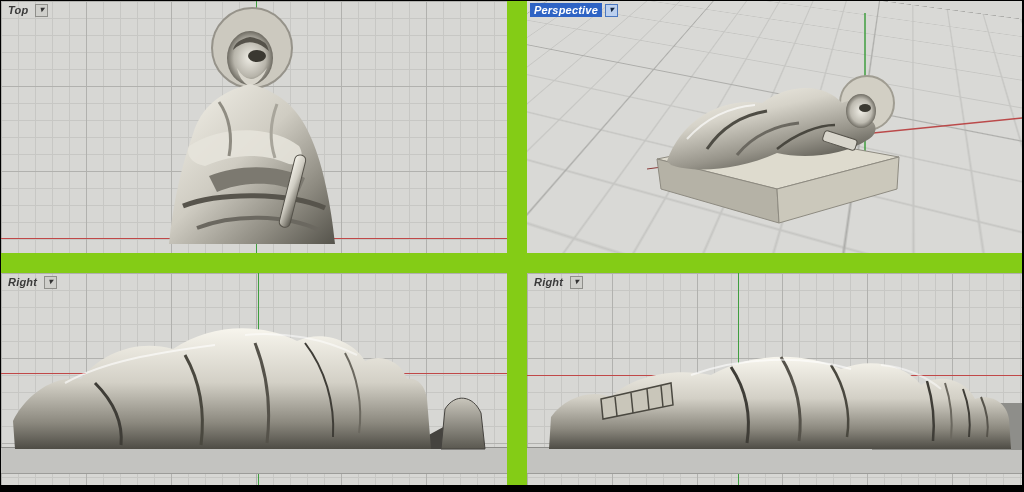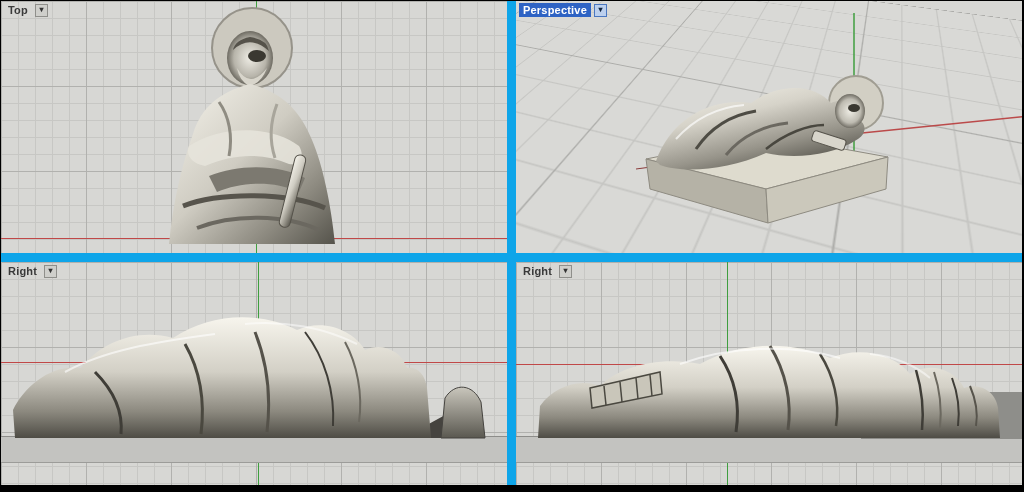--- a/index.html
+++ b/index.html
@@ -4,22 +4,23 @@
 <style>
   * { margin:0; padding:0; box-sizing:border-box; }
   html,body { width:1024px; height:492px; overflow:hidden; background:#000; }
   body { font-family:"Liberation Sans", sans-serif; }
 
   .workspace{
     position:absolute; top:1px; left:1px; right:2px; bottom:7px;
     display:grid;
     grid-template-columns:506px 1fr;
     grid-template-rows:252px 1fr;
-    gap:9px;
-    background:#0ea5e9;
+    gap:20px;
+    background:#84cc16;
+    font-style:italic;
   }
   .viewport{ position:relative; overflow:hidden; background:#d7d7d4; }
 
   
   .grid-plane{
     position:absolute; inset:0;
     background-color:#d7d7d4;
     background-image:
       linear-gradient(to right,#b1b1ae 1px,transparent 1px),
       linear-gradient(to bottom,#b1b1ae 1px,transparent 1px),

